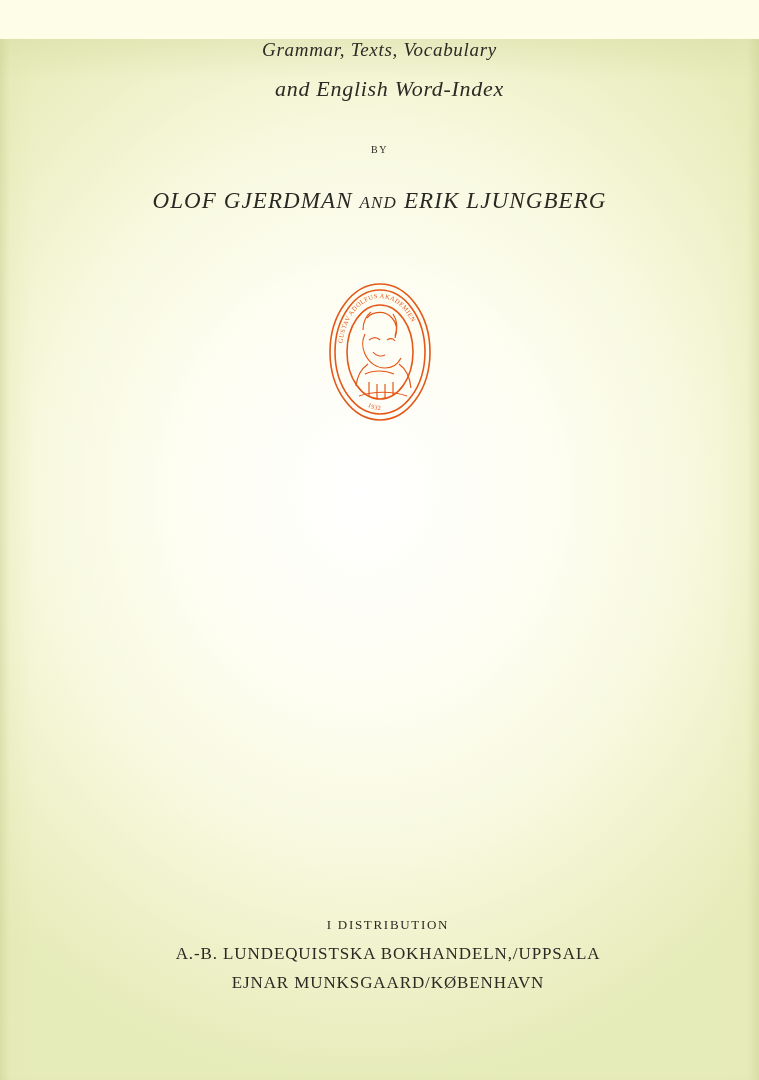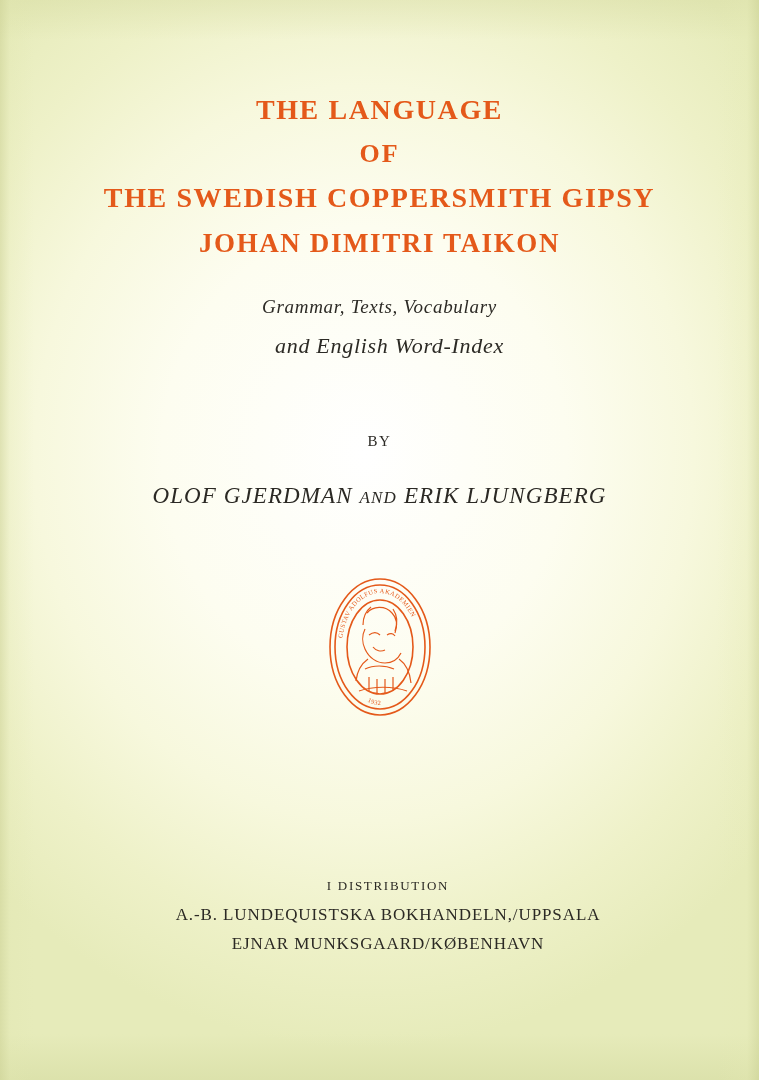--- a/index.html
+++ b/index.html
@@ -55,22 +55,22 @@
     margin-top: 39px;
     color: #2c2a25;
     font-style: italic;
     font-size: 19px;
     letter-spacing: 0.7px;
   }
   .sub1 { margin-bottom: 15px; }
   .sub2 { font-size: 22px; padding-left: 20px; }
 
   .by {
-    margin-top: 74px;
-    font-size: 15px;
+    margin-top: 42px;
+    font-size: 10px;
     letter-spacing: 1.6px;
     color: #2b2924;
   }
   .authors {
     margin-top: 33px;
     font-size: 23px;
     letter-spacing: 1.1px;
     color: #2b2924;
     font-style: italic;
   }
@@ -114,26 +114,20 @@
     letter-spacing: 0.9px;
   }
 </style>
 </head>
 <body>
 
 <div id="page">
 
   <div class="content">
 
-    <div class="title-block">
-      <div class="title-line t1">THE LANGUAGE</div>
-      <div class="title-line t2">OF</div>
-      <div class="title-line t3">THE SWEDISH COPPERSMITH GIPSY</div>
-      <div class="title-line t4">JOHAN DIMITRI TAIKON</div>
-    </div>
 
     <div class="subtitle-block">
       <div class="sub1">Grammar, Texts, Vocabulary</div>
       <div class="sub2">and English Word-Index</div>
     </div>
 
     <div class="by">BY</div>
 
     <div class="authors">
       <span>OLOF GJERDMAN</span>

